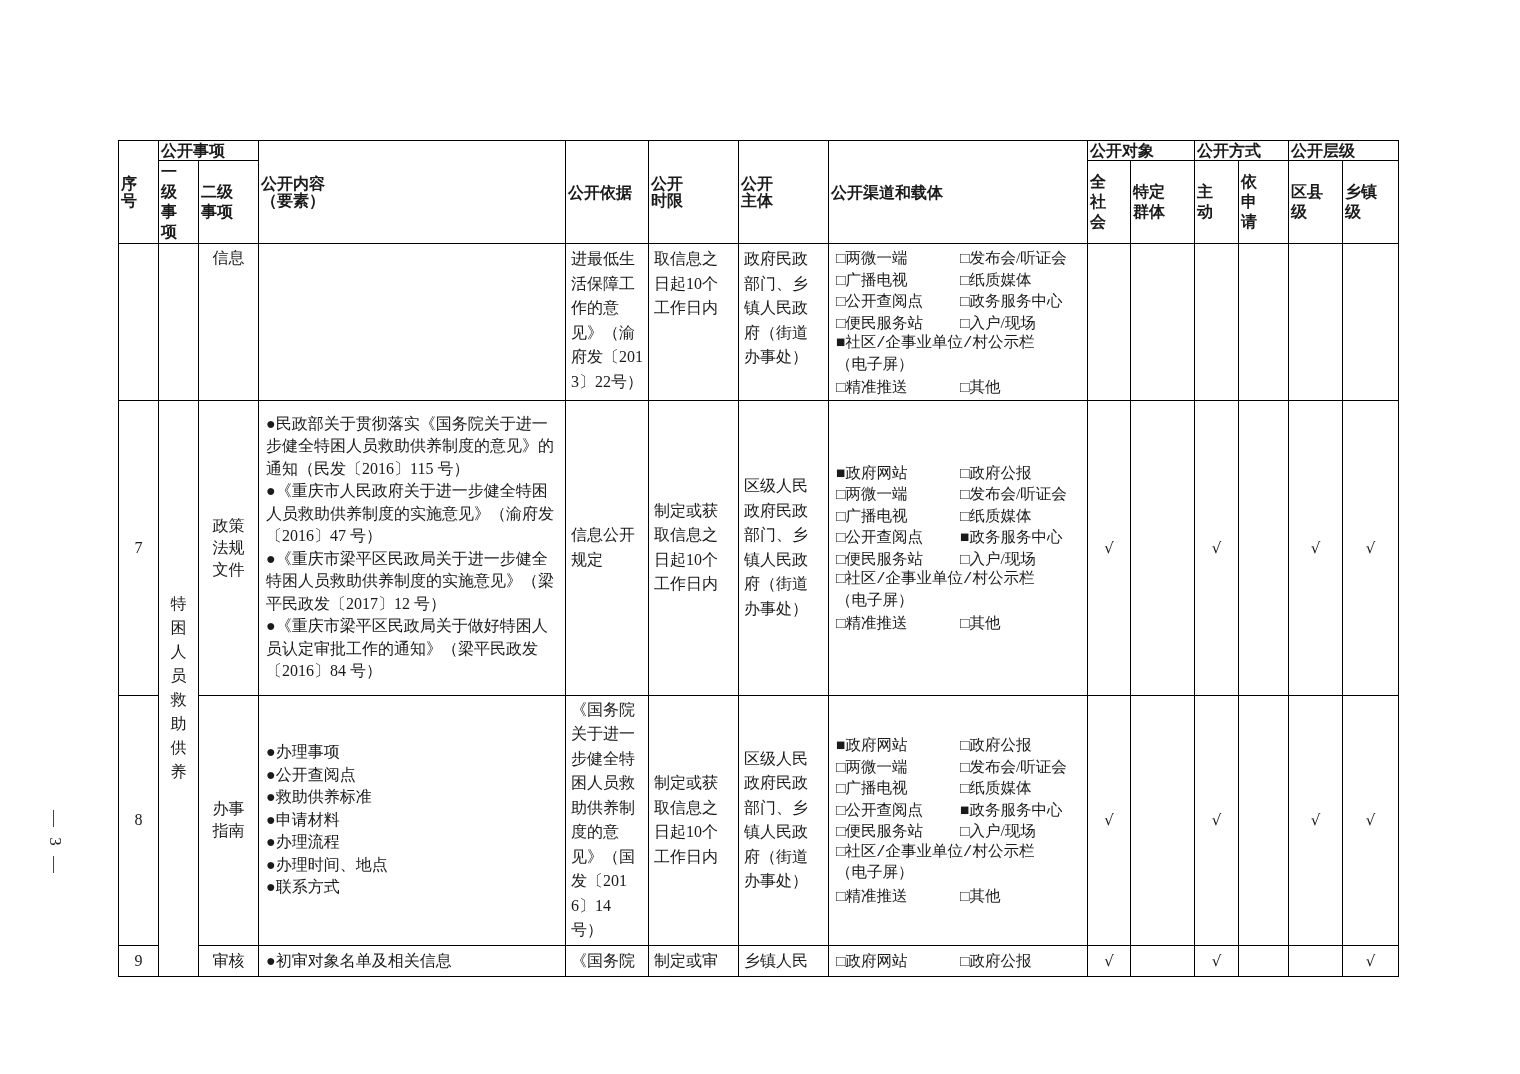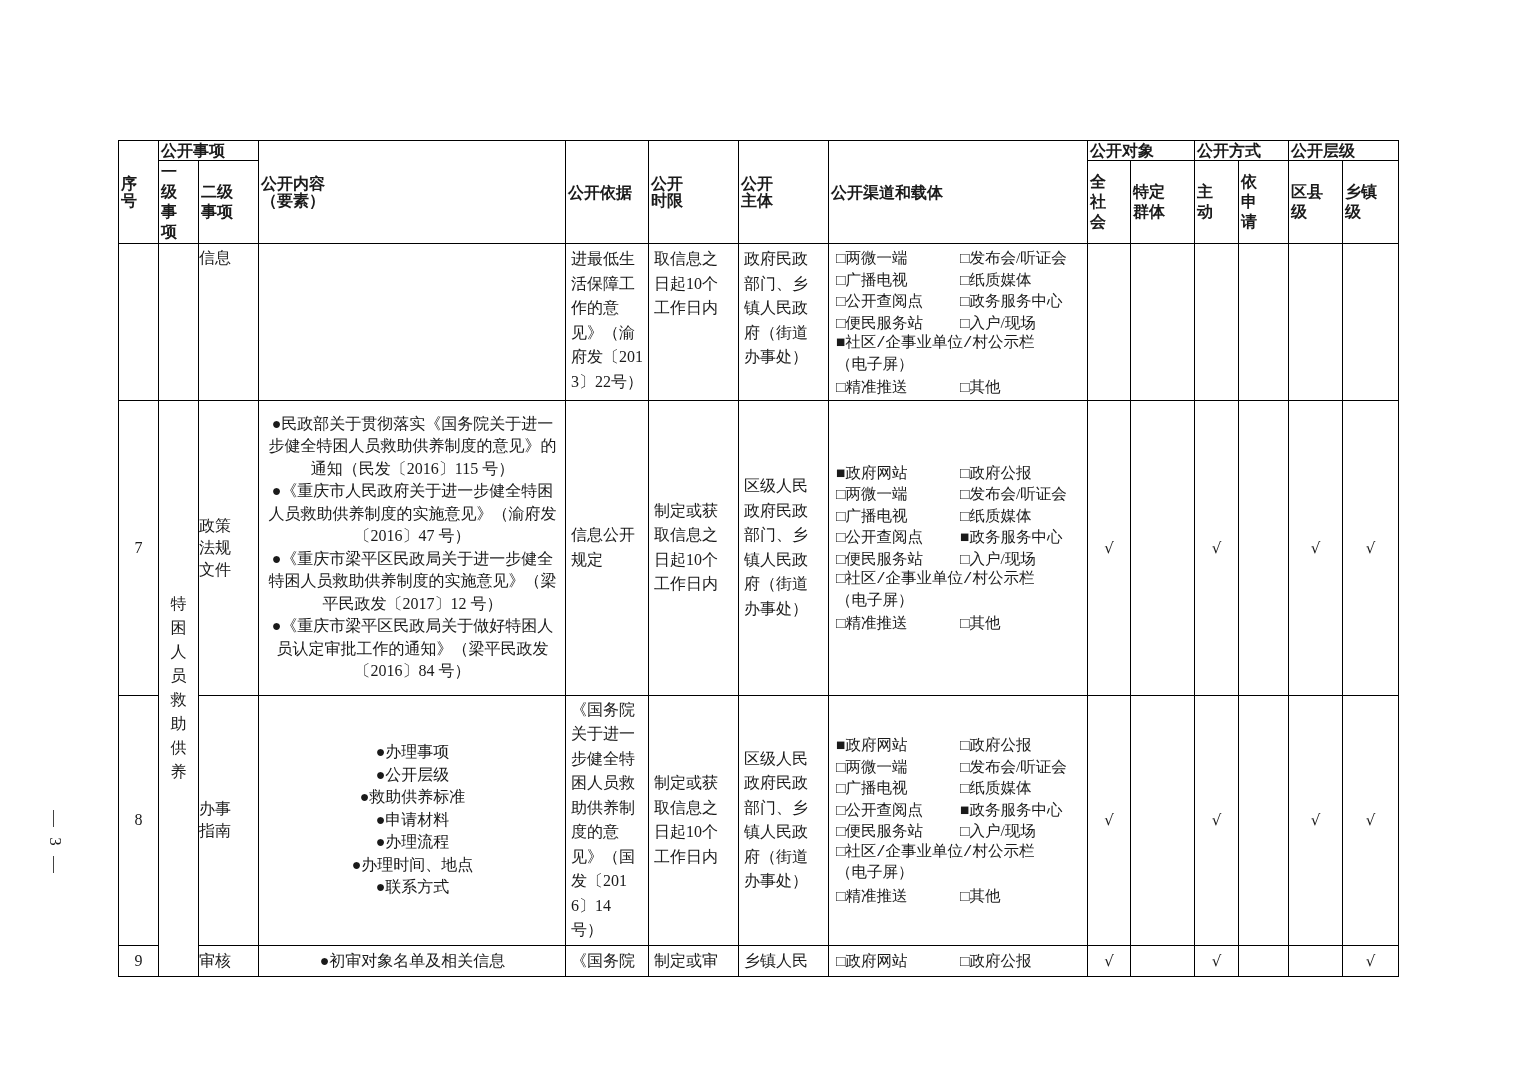--- a/index.html
+++ b/index.html
@@ -23,26 +23,26 @@
   }
   .tbl th{
     font-weight:bold;font-size:16px;line-height:20px;text-align:left;
     white-space:pre-line;padding:1px 2px;
   }
   tr.hr1{height:20px;}
   tr.hr1 th{line-height:17px;}
   tr.hr2{height:83px;}
   td.seq{font-size:16px;text-align:center;}
   td.lv1{white-space:pre-line;text-align:center;font-size:16px;line-height:24px;}
-  td.lv2{white-space:pre-line;text-align:left;font-size:16px;line-height:22px;}
+  td.lv2{white-space:pre-line;text-align:center;font-size:16px;line-height:22px;}
   td.content{
     text-align:left;font-size:16px;line-height:22.5px;word-break:break-all;
     padding:4px 6px 4px 7px;
   }
-  .content .bullet-line{margin:0;text-align:center;}
+  .content .bullet-line{margin:0;}
   td.basis,td.limit,td.subject{
     text-align:left;font-size:16px;line-height:24.5px;word-break:break-all;
     padding:2px 5px;
   }
   td.channel{
     text-align:left;font-size:15.5px;line-height:21.5px;padding:2px 4px 2px 7px;
     word-break:break-all;
     margin-top:31px;
   }
   .ch-line{white-space:nowrap;}
@@ -181,21 +181,21 @@
           <td class="mark"></td>
           <td class="mark">√</td>
           <td class="mark">√</td>
         </tr>
         <tr style="height: 193px;">
           <td class="seq">8</td>
           <td class="lv2">办事
 指南</td>
           <td class="content">
             <div class="bullet-line">●办理事项</div>
-            <div class="bullet-line">●公开层级</div>
+            <div class="bullet-line">●公开查阅点</div>
             <div class="bullet-line">●救助供养标准</div>
             <div class="bullet-line">●申请材料</div>
             <div class="bullet-line">●办理流程</div>
             <div class="bullet-line">●办理时间、地点</div>
             <div class="bullet-line">●联系方式</div>
           </td>
           <td class="basis">《国务院关于进一步健全特困人员救助供养制度的意见》（国发〔2016〕14 号）</td>
           <td class="limit">制定或获取信息之日起10个工作日内</td>
           <td class="subject">区级人民政府民政部门、乡镇人民政府（街道办事处）</td>
           <td class="channel">

